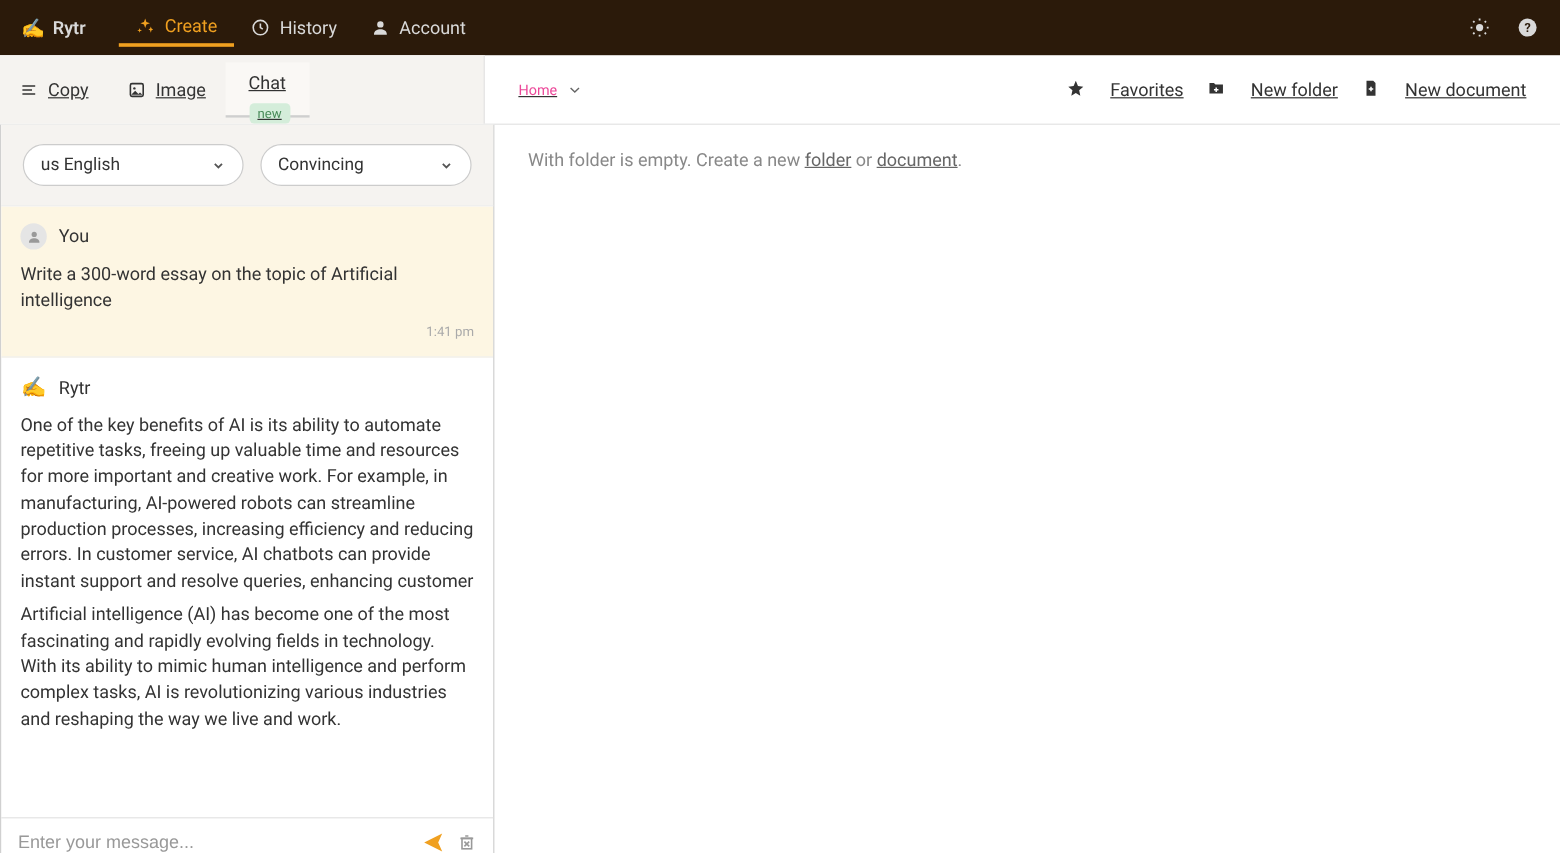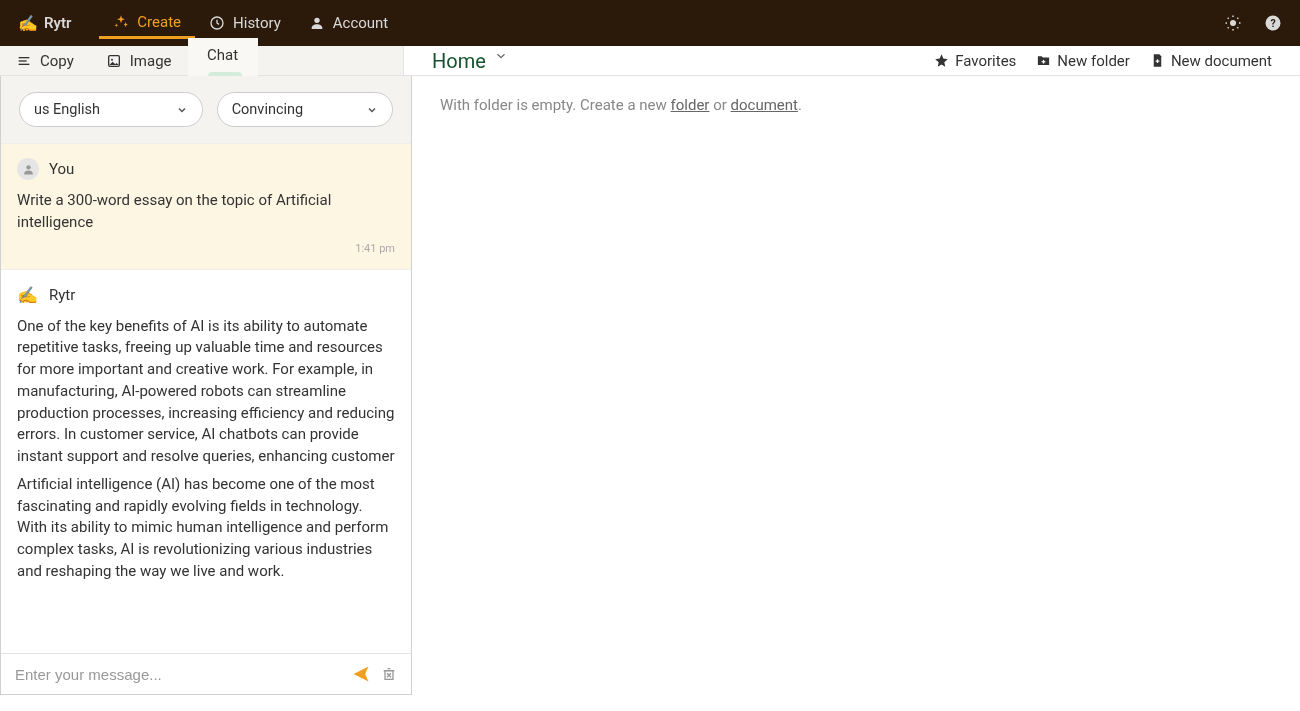--- a/index.html
+++ b/index.html
@@ -11,32 +11,32 @@
 .brand { display: flex; align-items: center; gap: 6px; color: #d9d9d9; font-weight: 600; font-size: 15px; margin-right: 28px; }
 .brand-icon { font-size: 16px; }
 .nav-item { display: flex; align-items: center; gap: 8px; color: #d9d9d9; height: 32px; padding: 0 14px; cursor: pointer; font-size: 15px; }
 .nav-item.active { color: #f0a020; border-bottom: 3px solid #f0a020; }
 .nav-item svg { width: 16px; height: 16px; }
 .topnav-right { display: flex; align-items: center; gap: 22px; }
 .icon-btn { color: #d9d9d9; cursor: pointer; display:flex; align-items:center; }
 .icon-btn svg { width: 18px; height: 18px; }
 
 
-.secondbar { height: 30px; display: flex; align-items: stretch; border-bottom: 1px solid #e3e3e3; }
+.secondbar { height: 58px; display: flex; align-items: stretch; border-bottom: 1px solid #e3e3e3; text-decoration: underline; }
 .secondbar-left { width: 404px; background: #f5f3f0; display: flex; align-items: center; border-right: 1px solid #e3e3e3; }
 .tab { display: flex; align-items: center; gap: 8px; padding: 0 16px; height: 46px; cursor: pointer; color: #333; font-size: 15px; }
 .tab svg { width: 16px; height: 16px; }
 .tab.chat { border-bottom: 2px solid #cfcfcf; background: #faf8f5; flex-direction: column; }
 .badge-new { background: #d4edda; color: #4a8c5a; font-size: 11px; padding: 2px 7px; border-radius: 4px; margin-left: 4px; }
 
 .secondbar-right { flex: 1; display: flex; align-items: center; justify-content: space-between; padding: 0 28px; }
-.breadcrumb { display: flex; gap: 8px; font-size: 20px; color: #14532d; }
+.breadcrumb { display: flex; gap: 8px; font-size: 12px; color: #ec4899; }
 .breadcrumb svg { width: 14px; height: 14px; color: #666; }
 .actions { display: flex; align-items: center; gap: 20px; }
-.action { display: flex; align-items: center; gap: 6px; font-size: 15px; color: #333; cursor: pointer; }
+.action { display: flex; gap: 21px; font-size: 15px; color: #333; cursor: pointer; }
 .action svg { width: 15px; height: 15px; }
 
 
 .main { display: flex; height: calc(711px - 46px - 46px); }
 .left-panel { width: 412px; border-right: 1px solid #e3e3e3; display: flex; flex-direction: column; background: #fff; border: 1px solid #d0d0d0; border-top: none; }
 .right-panel { flex: 1; padding: 20px 28px; color: #888; font-size: 15px; }
 .right-panel a { color: #666; text-decoration: underline; cursor: pointer; }
 
 
 .selectors { display: flex; gap: 14px; padding: 16px 18px; border-bottom: 1px solid #eee; background: #f5f3f0; }

